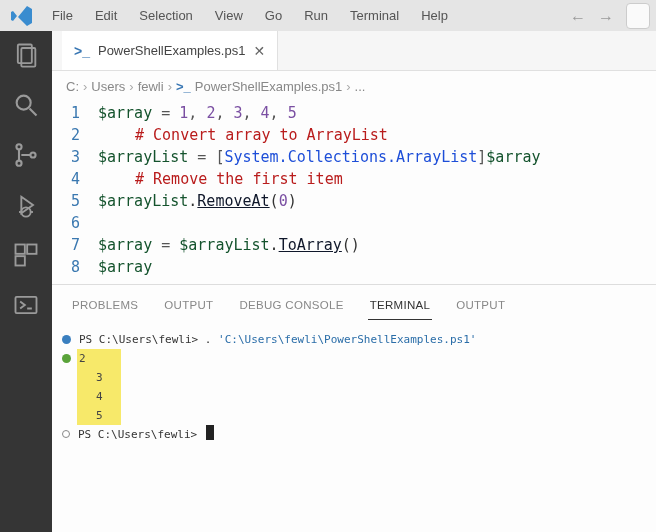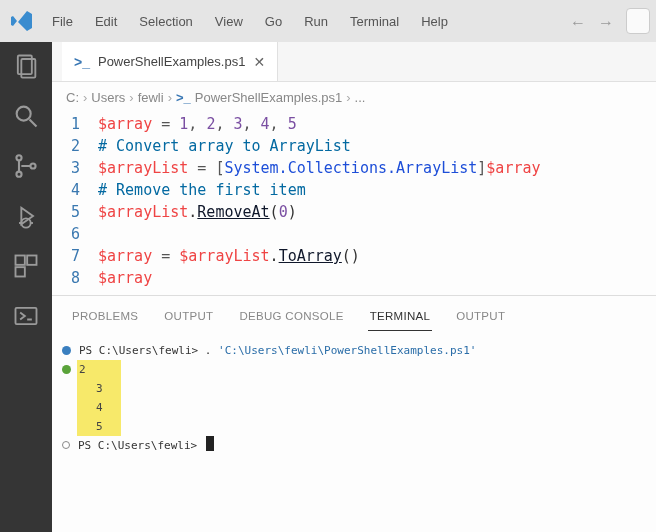--- a/index.html
+++ b/index.html
@@ -3,21 +3,21 @@
 <meta charset="utf-8">
 <style>
   * { margin: 0; padding: 0; box-sizing: border-box; }
   body {
     font-family: -apple-system, BlinkMacSystemFont, "Segoe UI", sans-serif;
     width: 656px; height: 532px; overflow: hidden;
     background: #f5f5f5;
     display: flex; flex-direction: column;
   }
   .titlebar {
-    height: 42px; background: #e5e5e5;
+    height: 31px; background: #e5e5e5;
     display: flex; align-items: center; padding: 0 6px;
     color: #555; font-size: 13px;
   }
   .titlebar .logo { width: 24px; height: 24px; margin: 0 8px 0 4px; }
   .titlebar .menu { display: flex; gap: 2px; }
   .titlebar .menu span { padding: 4px 10px; cursor: default; }
   .titlebar .spacer { flex: 1; }
   .titlebar .nav-arrows { display: flex; gap: 12px; color: #999; font-size: 16px; padding-right: 12px; }
   .titlebar .search-box { width: 24px; height: 26px; background: #fafafa; border: 1px solid #ccc; border-radius: 4px; }
 
@@ -51,24 +51,24 @@
   .code {
     font-family: "Consolas", monospace; font-size: 15px;
     padding: 0 0 6px 0; line-height: 22px;
   }
   .code .line { display: flex; }
   .code .gutter {
     width: 46px; text-align: right; padding-right: 18px;
     color: #3a78b0; user-select: none;
   }
   .code .src { white-space: pre; }
-  .tk-var { color: #ef4444; text-align: right; }
+  .tk-var { color: #14532d; text-align: right; }
   .tk-op  { color: #555; }
   .tk-num { color: #7a4fa2; }
-  .tk-cmt { color: #0369a1; }
+  .tk-cmt { color: #b91c1c; margin-left: 37px; }
   .tk-type{ color: #1d4ed8; }
   .tk-mth { color: #0f172a; text-decoration: underline; }
   .tk-plain{ color: #333; }
 
   .panel {
     border-top: 1px solid #ddd; display: flex; flex-direction: column;
     flex: 0 0 204px; background: #fdfdfd;
   }
   .panel-tabs {
     display: flex; gap: 22px; padding: 8px 18px 0;

